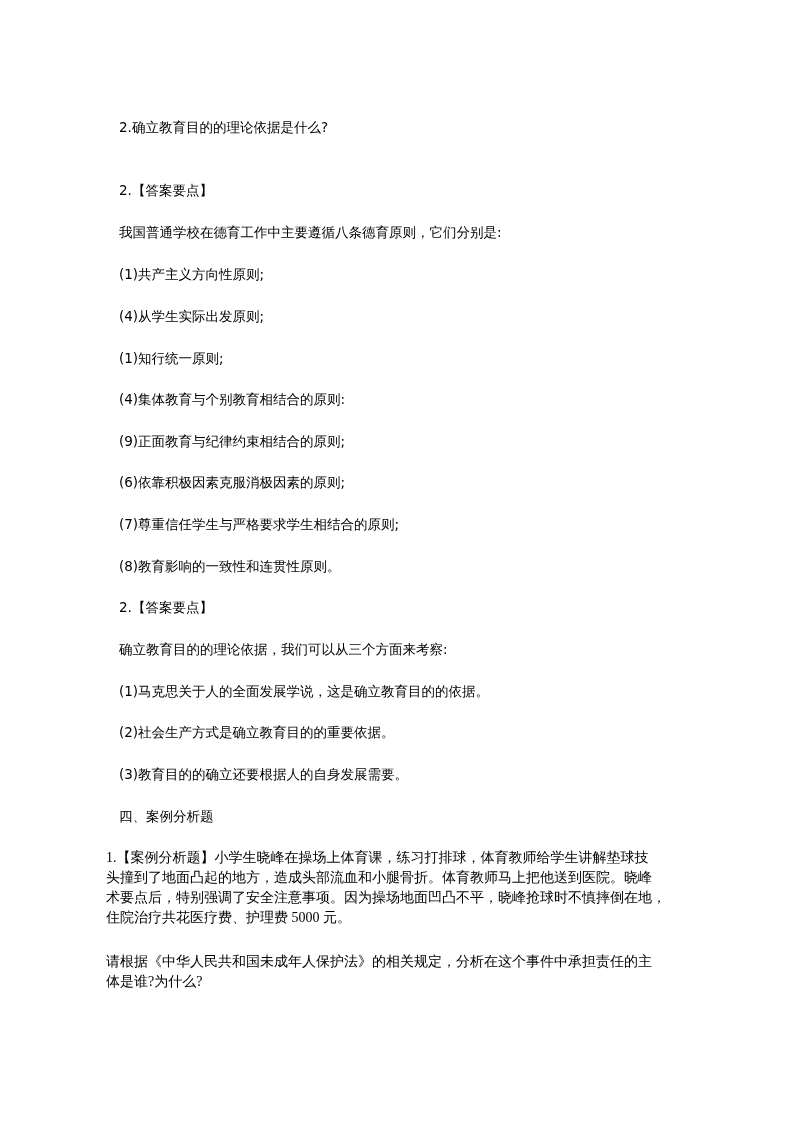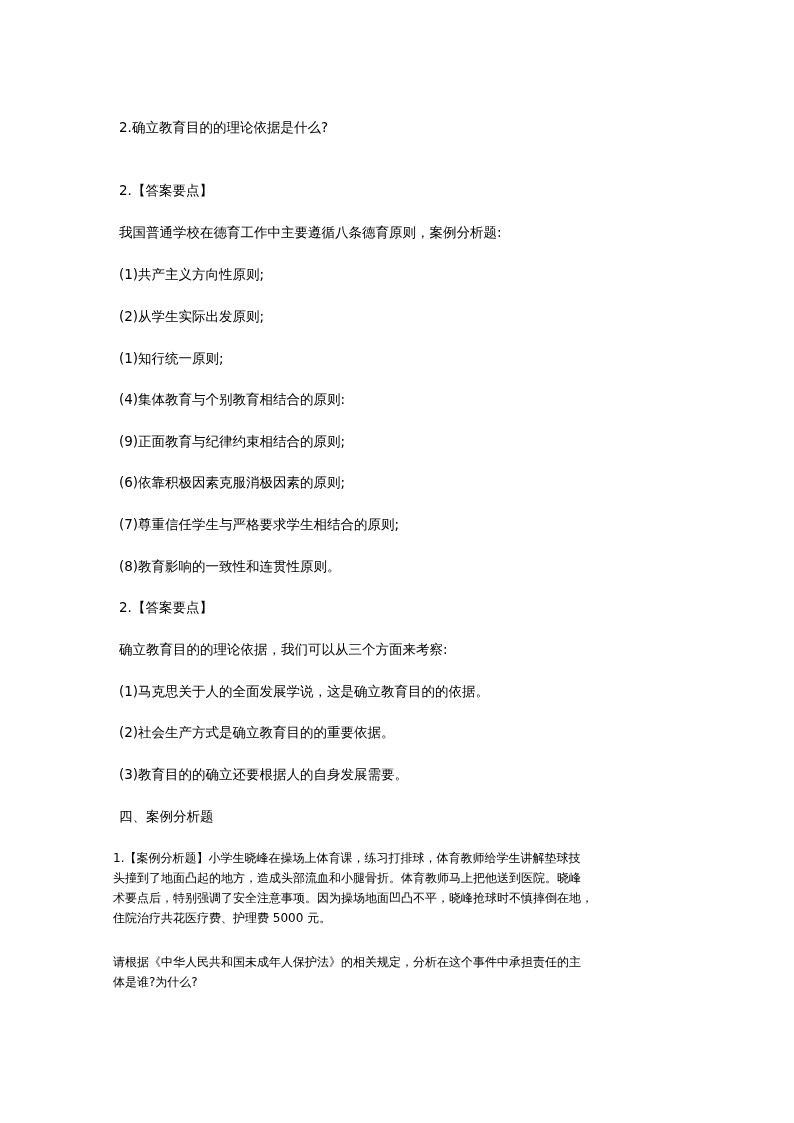--- a/index.html
+++ b/index.html
@@ -7,37 +7,37 @@
       width: 794px; height: 1123px; position: relative; overflow: hidden;
       font-family: "DejaVu Sans", "Liberation Sans", sans-serif;
       color: #000000;
     }
     .page { position: absolute; left: 0; top: 0; width: 794px; height: 880px; }
     .line {
       position: absolute; left: 119px; width: 560px;
       font-size: 13.5px; line-height: 20px; white-space: nowrap;
     }
     .para {
-      position: absolute; left: 113px; width: 560px;
-      font-size: 12px; line-height: 20px;
+      position: absolute; left: 106px; width: 560px;
+      font-size: 14px; line-height: 20px; font-family: Liberation Serif, serif;
     }
     .para span { display: block; white-space: nowrap; }
   </style>
 </head>
 <body>
 
 <div class="page">
   <div class="line" style="top:117px">2.确立教育目的的理论依据是什么?</div>
 
   <div class="line" style="top:180px">2.【答案要点】</div>
 
-  <div class="line" style="top:222px">我国普通学校在德育工作中主要遵循八条德育原则，案例分析题:</div>
+  <div class="line" style="top:222px">我国普通学校在德育工作中主要遵循八条德育原则，它们分别是:</div>
 
   <div class="line" style="top:264px">(1)共产主义方向性原则;</div>
-  <div class="line" style="top:306px">(2)从学生实际出发原则;</div>
+  <div class="line" style="top:306px">(4)从学生实际出发原则;</div>
   <div class="line" style="top:348px">(1)知行统一原则;</div>
   <div class="line" style="top:389px">(4)集体教育与个别教育相结合的原则:</div>
   <div class="line" style="top:431px">(9)正面教育与纪律约束相结合的原则;</div>
   <div class="line" style="top:472px">(6)依靠积极因素克服消极因素的原则;</div>
   <div class="line" style="top:514px">(7)尊重信任学生与严格要求学生相结合的原则;</div>
   <div class="line" style="top:556px">(8)教育影响的一致性和连贯性原则。</div>
 
   <div class="line" style="top:597px">2.【答案要点】</div>
   <div class="line" style="top:639px">确立教育目的的理论依据，我们可以从三个方面来考察:</div>
   <div class="line" style="top:681px">(1)马克思关于人的全面发展学说，这是确立教育目的的依据。</div>

